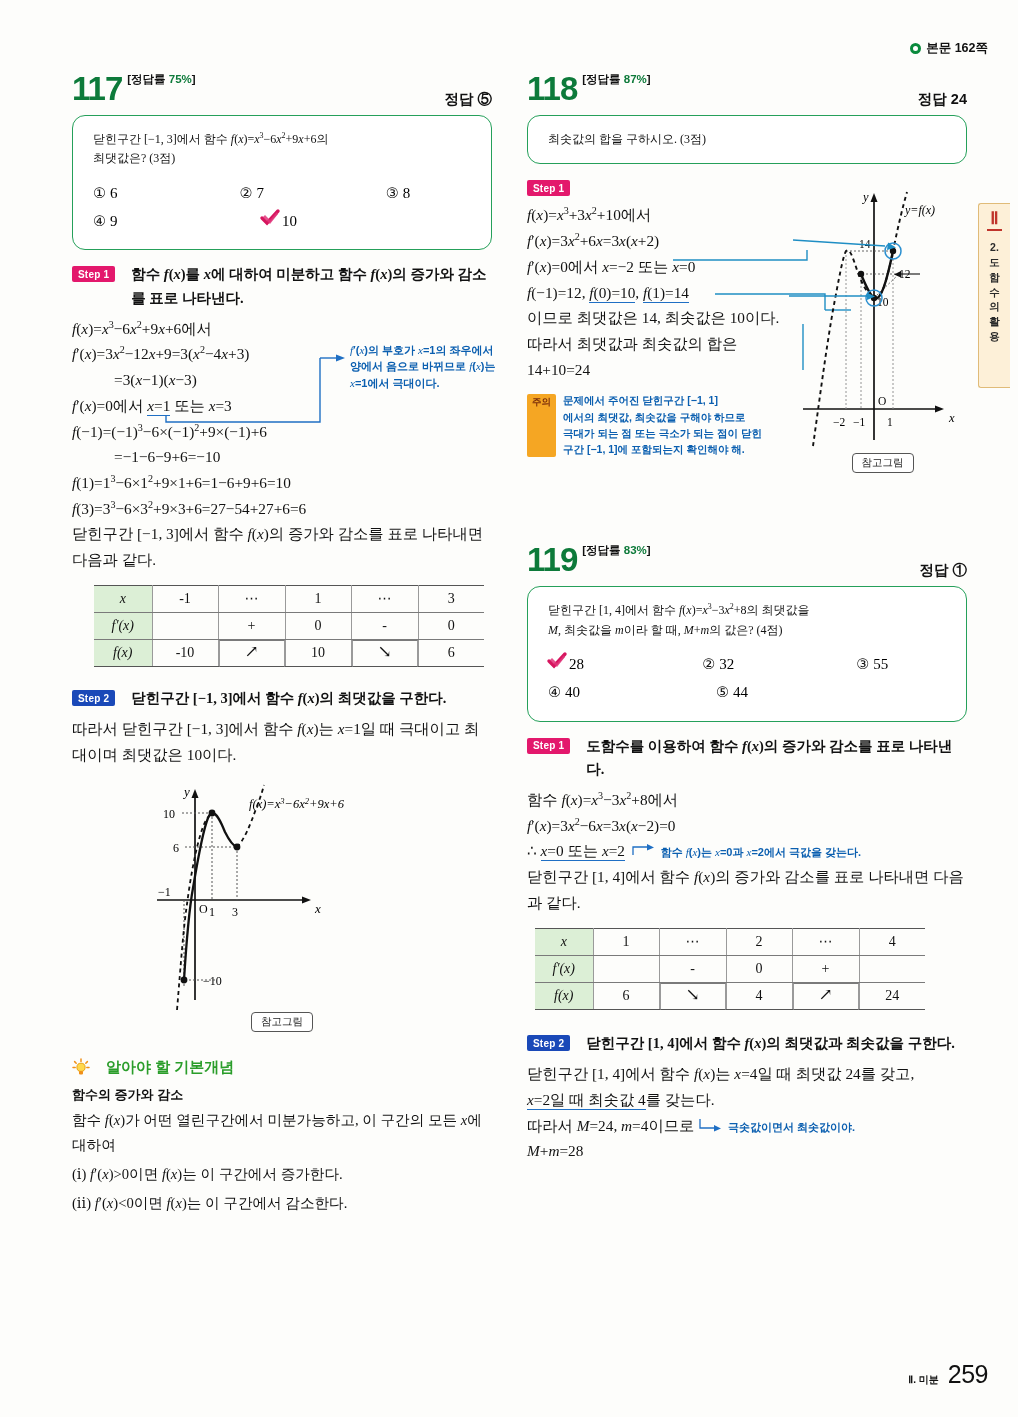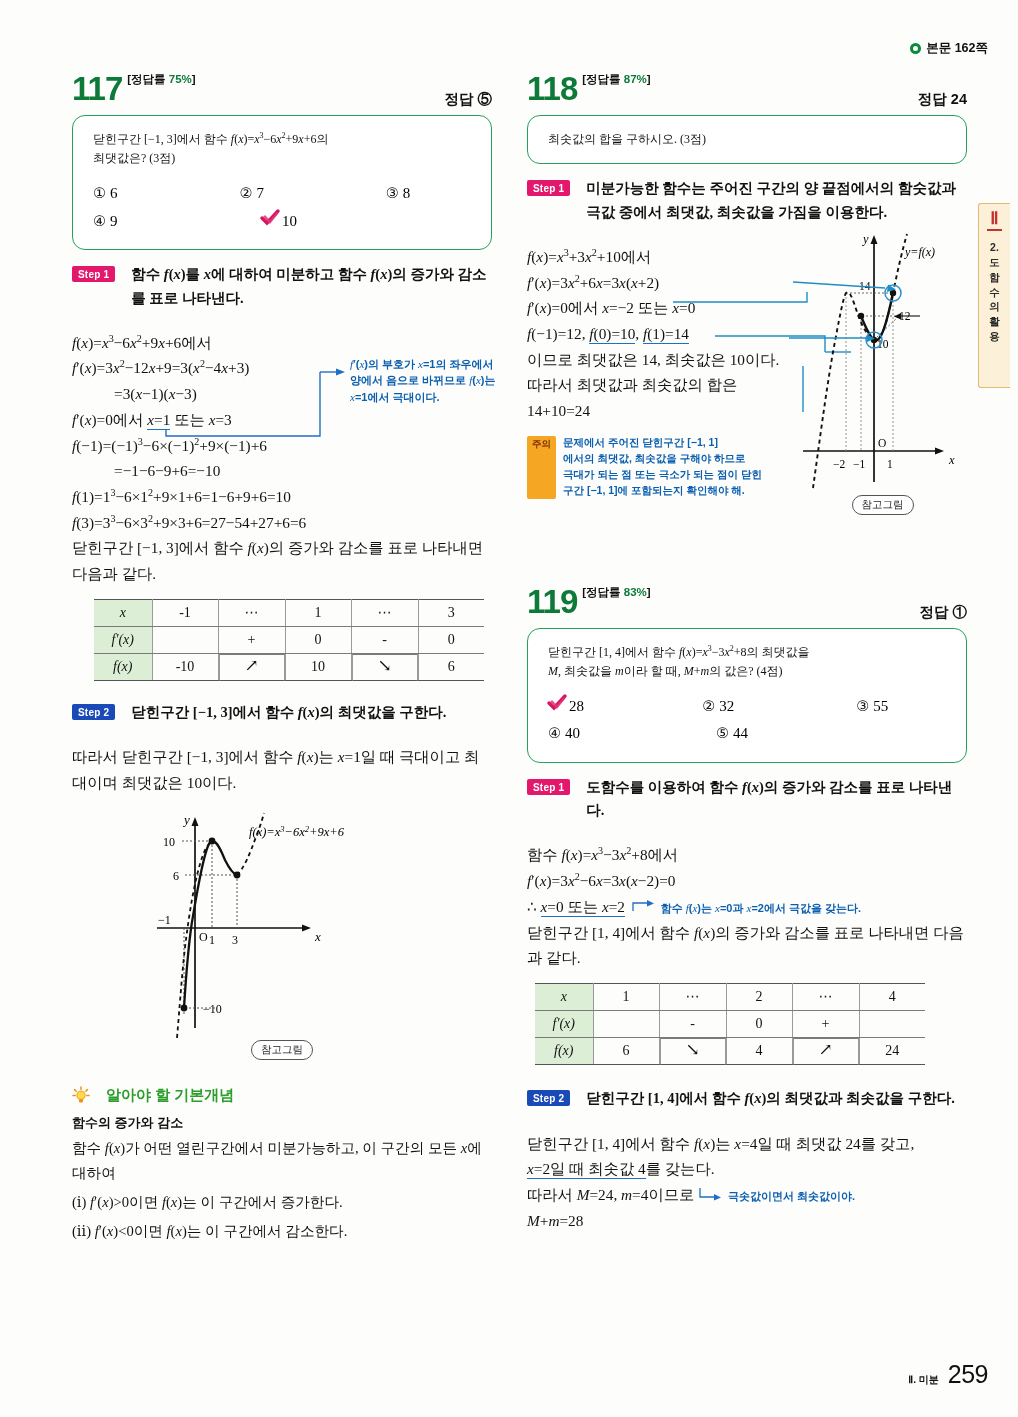--- a/index.html
+++ b/index.html
@@ -113,21 +113,21 @@
     font-family: "Liberation Sans", sans-serif;
     font-size: 10px; font-weight: bold; color: #fff;
     padding: 2.5px 6px 2.5px 6px; border-radius: 2px;
     letter-spacing: 0.2px; margin-top: 3px;
   }
   .badge.s1 { background: #e3186c; }
   .badge.s2 { background: #1a49b8; }
   .step-txt { font-size: 14.5px; font-weight: bold; line-height: 1.6; color: #111; }
 
   
-  .mbody { font-size: 15.3px; line-height: 1.68; color: #111; margin-top: 20px; }
+  .mbody { font-size: 15.3px; line-height: 1.68; color: #111; margin-top: 6px; }
   .mline { white-space: nowrap; }
   .indent { padding-left: 42px; }
   i.v { font-family: "Liberation Serif", serif; font-style: italic; }
   sup { font-size: 0.66em; vertical-align: super; line-height: 0; }
 
   
   .annot {
     color: #0b5fb0; font-family: "Liberation Sans", sans-serif;
     font-size: 11px; font-weight: bold; line-height: 1.5;
   }
@@ -151,21 +151,21 @@
   }
   table.vtable tr:first-child td { border-top: 1.6px solid #555; }
   table.vtable tr:last-child td { border-bottom: 1.6px solid #555; }
   table.vtable td:first-child { border-left: none; }
   table.vtable td:last-child { border-right: none; }
   .arrow-up, .arrow-dn { font-size: 17px; display: inline-block; }
 
   
   .figcap {
     display: inline-block;
-    border: 1px solid #555; border-radius: 10px;
+    border: 1px solid #555; border-radius: 4px;
     font-family: "Liberation Sans", sans-serif;
     font-size: 10.5px; padding: 2px 9px; color: #222; background:#fff;
   }
 
   
   .concept { margin-top: 26px; }
   .concept-title {
     display: flex; align-items: center; gap: 16px;
     font-family: "Liberation Sans", sans-serif;
     font-size: 15px; font-weight: bold; color: #2a9d2a;
@@ -412,21 +412,20 @@
       <span class="prob-rate"><span>[정답률 </span><span class="pct">87%</span><span>]</span></span>
       <span class="prob-ans">정답 24</span>
     </div>
 
     <div class="qbox">
       <div class="qtext">최솟값의 합을 구하시오. (3점)</div>
     </div>
 
     <div class="step-line">
       <span class="badge s1">Step 1</span>
-      <span class="step-txt">미분가능한 함수는 주어진 구간의 양 끝점에서의 함숫값과 극값 중에서 최댓값, 최솟값을 가짐을 이용한다.</span>
     </div>
 
     <div style="position:relative; margin-top:4px;">
       <div class="mbody" style="width:300px;">
         <div class="mline"><i class="v">f</i>(<i class="v">x</i>)=<i class="v">x</i><sup>3</sup>+3<i class="v">x</i><sup>2</sup>+10에서</div>
         <div class="mline"><i class="v">f</i>′(<i class="v">x</i>)=3<i class="v">x</i><sup>2</sup>+6<i class="v">x</i>=3<i class="v">x</i>(<i class="v">x</i>+2)</div>
         <div class="mline"><i class="v">f</i>′(<i class="v">x</i>)=0에서 <i class="v">x</i>=−2 또는 <i class="v">x</i>=0</div>
         <div class="mline"><i class="v">f</i>(−1)=12, <span class="ul-blue"><i class="v">f</i>(0)=10</span>, <span class="ul-blue"><i class="v">f</i>(1)=14</span></div>
         <div class="mline">이므로 최댓값은 14, 최솟값은 10이다.</div>
         <div class="mline">따라서 최댓값과 최솟값의 합은</div>

